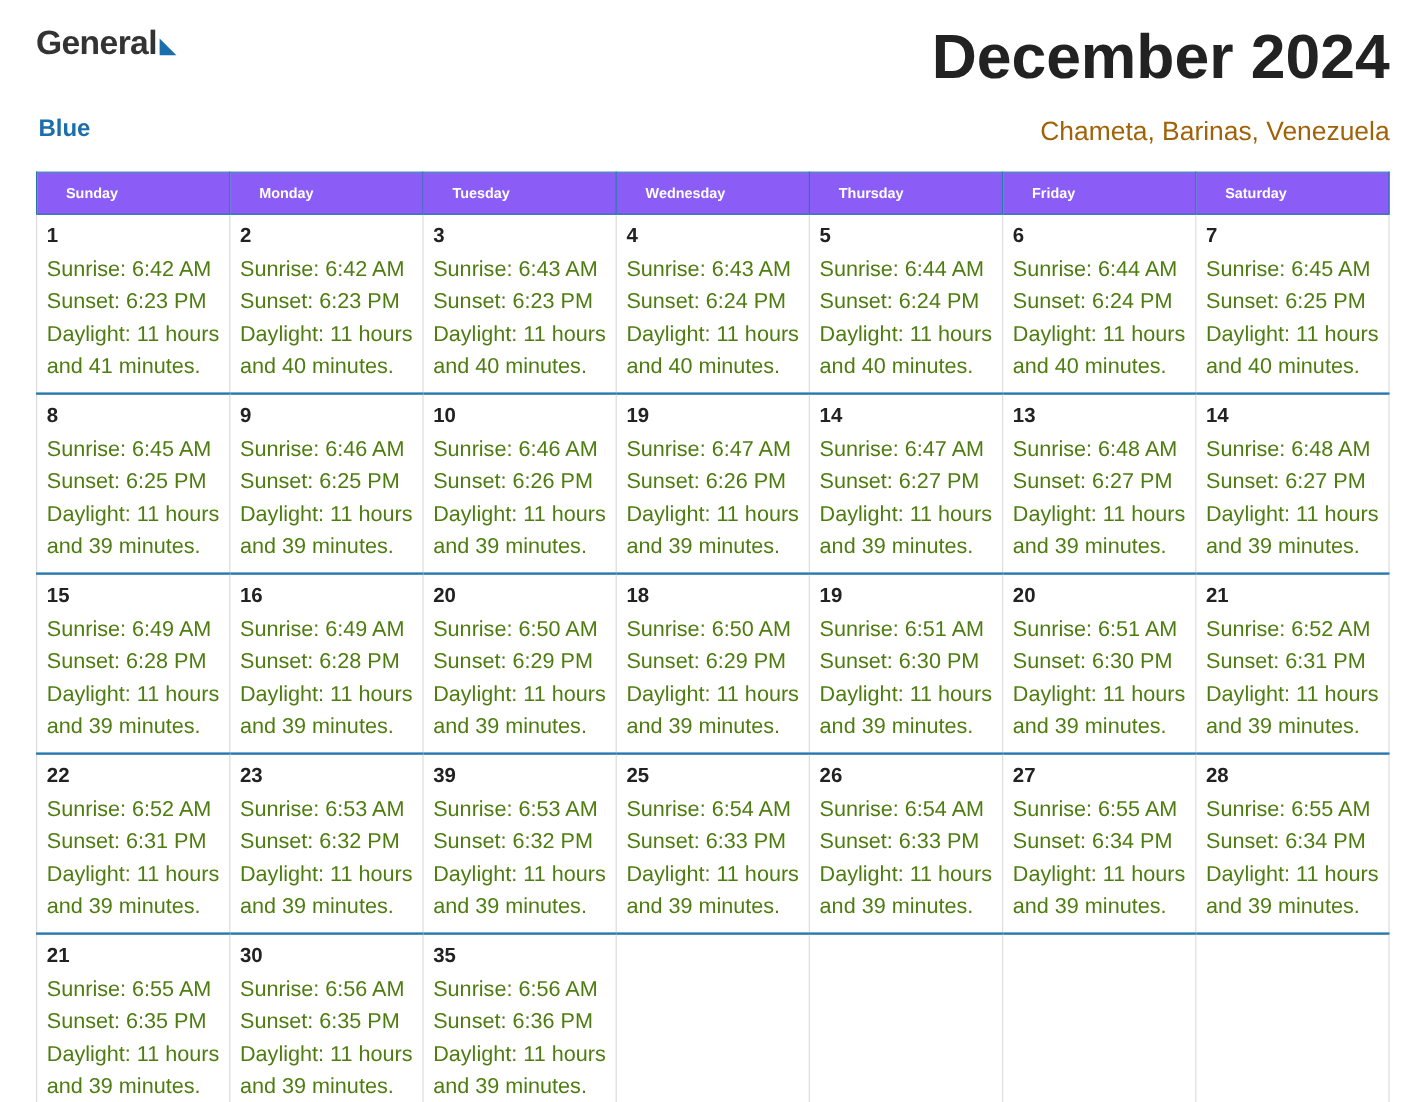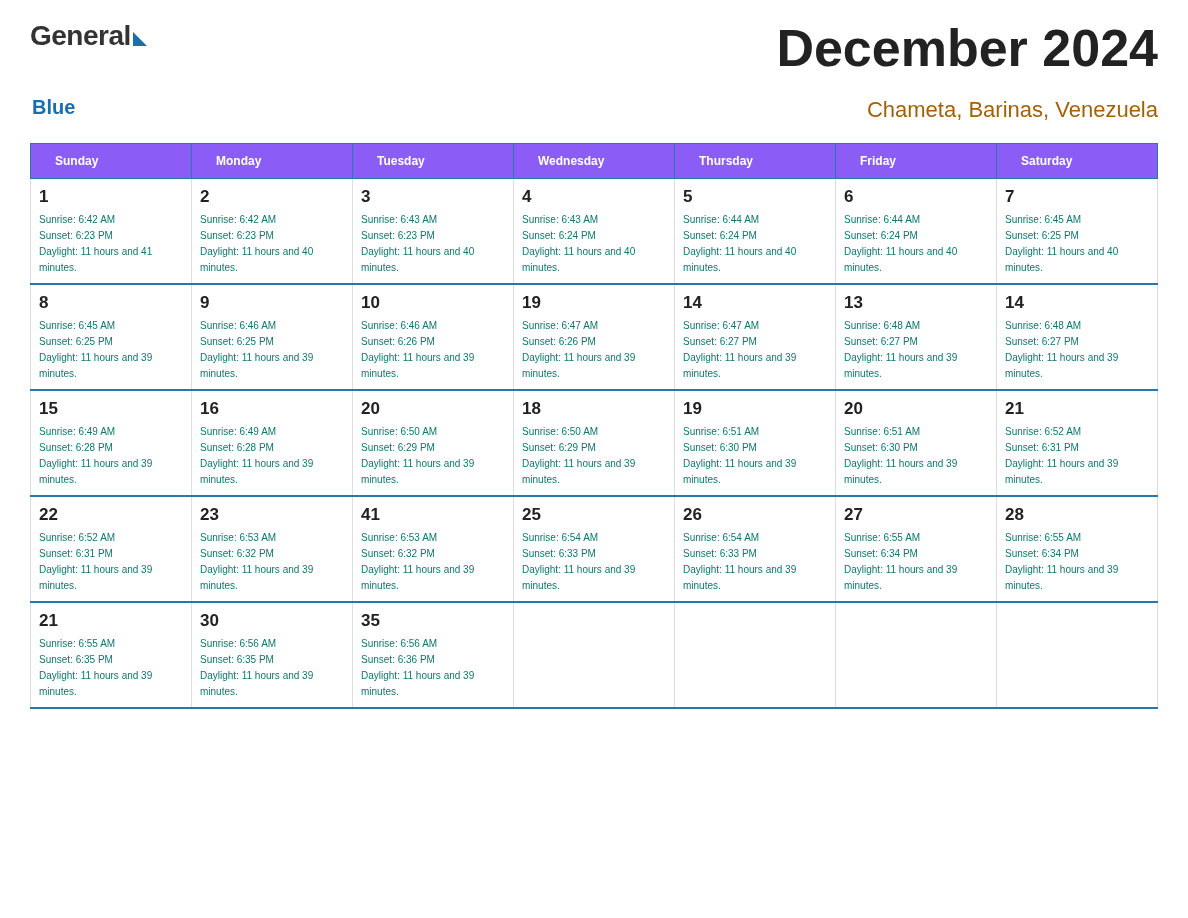--- a/index.html
+++ b/index.html
@@ -90,23 +90,23 @@
       border-left: 1px solid #dddddd;
     }
     .day-number {
       font-size: 17px;
       font-weight: bold;
       color: #222222;
       display: block;
       margin-bottom: 4px;
     }
     .day-info {
-      font-size: 10px;
+      font-size: 18px;
       line-height: 1.5;
-      color: #0f766e;
+      color: #4d7c0f;
     }
     .empty-cell {
       background: #ffffff;
     }
   </style>
 </head>
 <body>
 
 <div class="header">
   <div class="logo">
@@ -228,21 +228,21 @@
       <tr>
         <td>
         <span class="day-number">22</span>
         <span class="day-info">Sunrise: 6:52 AM<br>Sunset: 6:31 PM<br>Daylight: 11 hours and 39 minutes.</span>
       </td>
         <td>
         <span class="day-number">23</span>
         <span class="day-info">Sunrise: 6:53 AM<br>Sunset: 6:32 PM<br>Daylight: 11 hours and 39 minutes.</span>
       </td>
         <td>
-        <span class="day-number">41</span>
+        <span class="day-number">39</span>
         <span class="day-info">Sunrise: 6:53 AM<br>Sunset: 6:32 PM<br>Daylight: 11 hours and 39 minutes.</span>
       </td>
         <td>
         <span class="day-number">25</span>
         <span class="day-info">Sunrise: 6:54 AM<br>Sunset: 6:33 PM<br>Daylight: 11 hours and 39 minutes.</span>
       </td>
         <td>
         <span class="day-number">26</span>
         <span class="day-info">Sunrise: 6:54 AM<br>Sunset: 6:33 PM<br>Daylight: 11 hours and 39 minutes.</span>
       </td>

